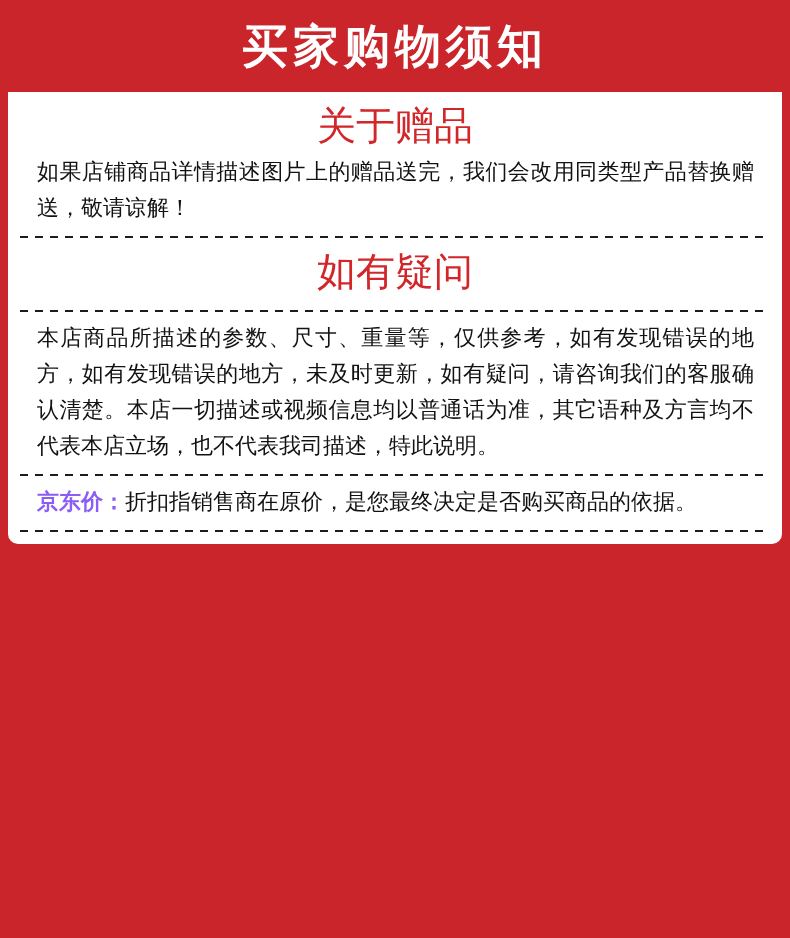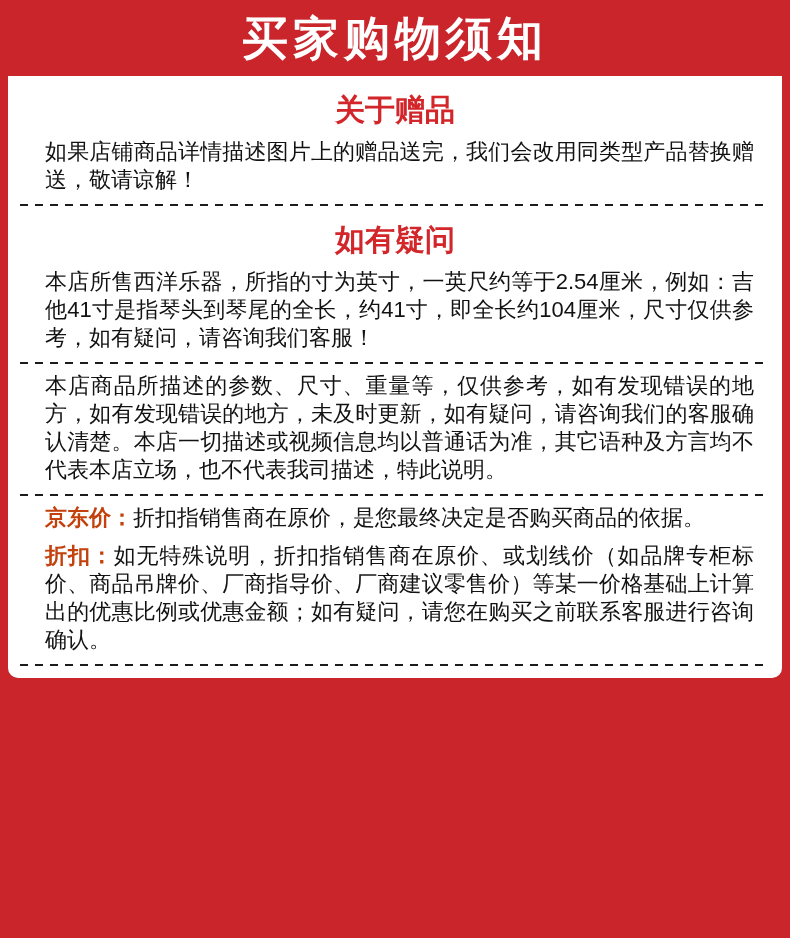--- a/index.html
+++ b/index.html
@@ -8,21 +8,21 @@
   }
   body {
     width: 790px;
     height: 938px;
     overflow: hidden;
     background: #c9252b;
     font-family: "Liberation Sans", sans-serif;
     color: #111;
   }
   .banner {
-    height: 76px;
+    height: 92px;
     display: flex;
     align-items: center;
     justify-content: center;
   }
   .banner-title {
     color: #ffffff;
     font-size: 46px;
     font-weight: 700;
     letter-spacing: 5px;
     line-height: 1;
@@ -31,39 +31,39 @@
     margin: 0 8px;
     background: #ffffff;
     border-radius: 0 0 10px 10px;
     padding-bottom: 12px;
   }
   .section {
     padding: 8px 28px 10px 28px;
   }
   .section-heading {
     text-align: center;
-    font-size: 30px;
-    font-weight: 700;
+    font-size: 39px;
+    font-weight: 400;
     color: #d2262a;
     line-height: 36px;
     margin: 8px 0 10px 0;
   }
   .section-body p {
     font-size: 22px;
-    line-height: 28px;
-    margin: 0 0 10px 9px;
+    line-height: 36px;
+    margin: 0 0 10px 1px;
     text-align: justify;
     color: #121212;
   }
   .section-body p:last-child {
     margin-bottom: 0;
   }
   .term-label {
     font-weight: 700;
-    color: #c2410c;
+    color: #8b5cf6;
   }
   .divider {
     height: 2px;
     margin: 0 12px;
     background: repeating-linear-gradient(to right, #1c1c1c 0 8px, transparent 8px 15px);
   }
 </style>
 </head>
 <body>
 
@@ -76,34 +76,30 @@
   <section class="section">
     <h2 class="section-heading">关于赠品</h2>
     <div class="section-body">
       <p><span>如果店铺商品详情描述图片上的赠品送完，我们会改用同类型产品替换赠送，敬请谅解！</span></p>
     </div>
   </section>
   <div class="divider"></div>
 
   <section class="section">
     <h2 class="section-heading">如有疑问</h2>
-    <div class="section-body">
-      <p><span>本店所售西洋乐器，所指的寸为英寸，一英尺约等于2.54厘米，例如：吉他41寸是指琴头到琴尾的全长，约41寸，即全长约104厘米，尺寸仅供参考，如有疑问，请咨询我们客服！</span></p>
-    </div>
   </section>
   <div class="divider"></div>
 
   <section class="section">
     <div class="section-body">
       <p><span>本店商品所描述的参数、尺寸、重量等，仅供参考，如有发现错误的地方，如有发现错误的地方，未及时更新，如有疑问，请咨询我们的客服确认清楚。本店一切描述或视频信息均以普通话为准，其它语种及方言均不代表本店立场，也不代表我司描述，特此说明。</span></p>
     </div>
   </section>
   <div class="divider"></div>
 
   <section class="section">
     <div class="section-body">
       <p><span class="term-label">京东价：</span><span>折扣指销售商在原价，是您最终决定是否购买商品的依据。</span></p>
-      <p><span class="term-label">折扣：</span><span>如无特殊说明，折扣指销售商在原价、或划线价（如品牌专柜标价、商品吊牌价、厂商指导价、厂商建议零售价）等某一价格基础上计算出的优惠比例或优惠金额；如有疑问，请您在购买之前联系客服进行咨询确认。</span></p>
     </div>
   </section>
   <div class="divider"></div>
 
 </main>
 
 </body></html>

